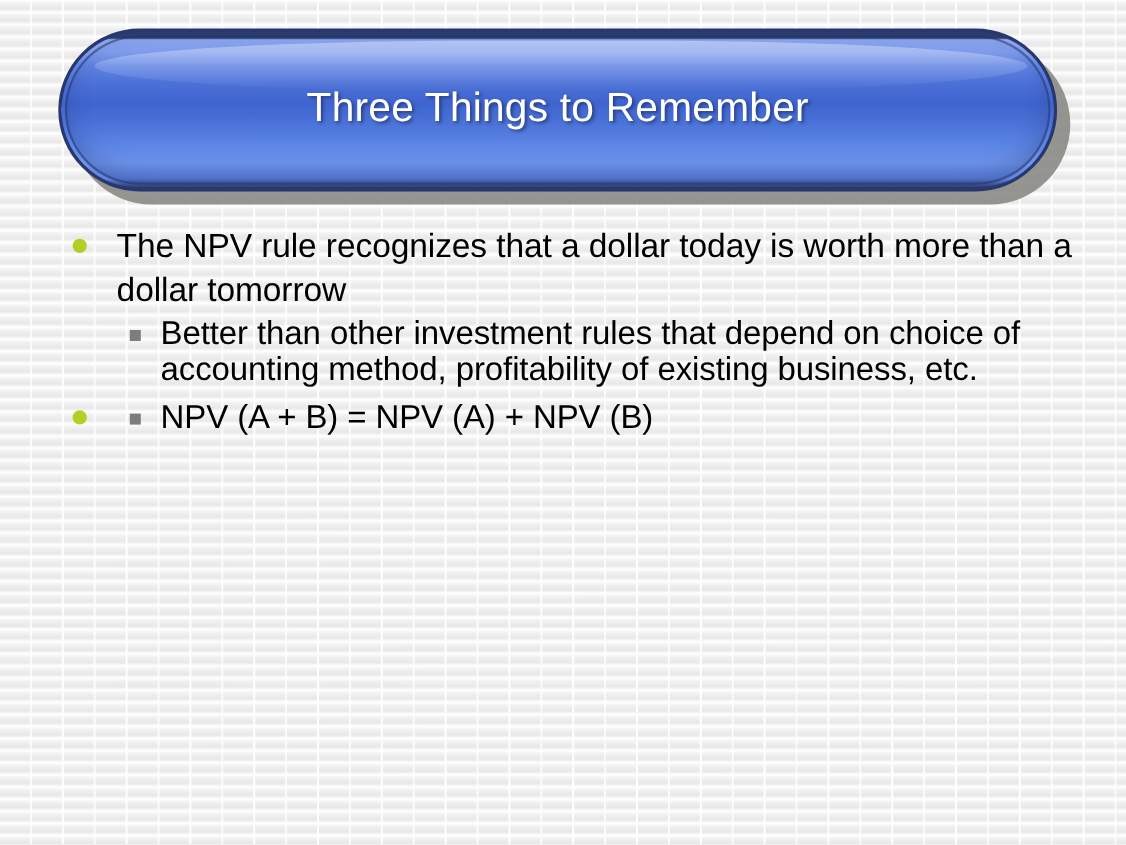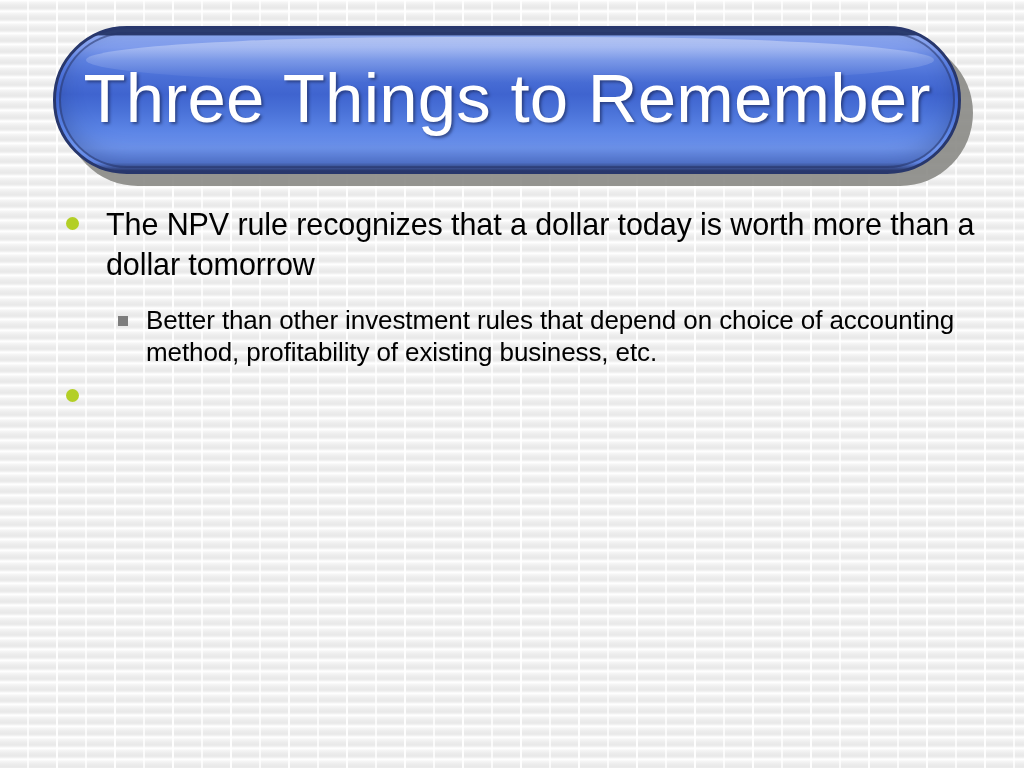--- a/index.html
+++ b/index.html
@@ -135,62 +135,62 @@
                 inset 0 -10px 22px rgba(30,45,95,0.30);
     pointer-events: none;
   }
   .title-text {
     position: absolute;
     inset: 0;
     display: flex;
     align-items: center;
     justify-content: center;
     color: #ffffff;
-    font-size: 69px;
+    font-size: 37px;
     font-weight: normal;
     letter-spacing: 0.2px;
     text-shadow: 2px 2px 3px rgba(20,30,70,0.55);
     white-space: nowrap;
     padding-bottom: 4px;
     box-sizing: border-box;
   }
 
   
   .body-content {
     position: absolute;
     left: 58px;
     top: 204px;
     width: 940px;
   }
 
   .bullet-l1 {
     position: relative;
     padding-left: 48px;
-    margin: 0 0 20px 0;
+    margin: 0 0 4px 0;
     color: #000000;
     font-size: 30.5px;
     line-height: 40px;
     letter-spacing: -0.1px;
   }
   .bullet-l1 .dot {
     position: absolute;
     left: 8px;
     top: 13px;
     width: 13px;
     height: 13px;
     border-radius: 50%;
     background: #b3cf26;
   }
 
   .bullet-l2 {
     position: relative;
     padding-left: 88px;
     margin: 0 0 2px 0;
     color: #000000;
-    font-size: 26px;
+    font-size: 30px;
     line-height: 32px;
     letter-spacing: -0.1px;
   }
   .bullet-l2 .square {
     position: absolute;
     left: 60px;
     top: 12px;
     width: 10px;
     height: 10px;
     background: #7d7d7d;
@@ -227,15 +227,19 @@
       <span class="square"></span>
       <span>Better than other investment rules that depend on choice of accounting method, profitability of existing business, etc.</span>
     </p>
 
     <div class="spacer-2"></div>
 
     <p class="bullet-l1">
       <span class="dot"></span>
     </p>
 
+    <p class="bullet-l2">
+      <span class="square"></span>
+      <span>NPV (A + B) = NPV (A) + NPV (B)</span>
+    </p>
 
   </div>
 </div>
 
 </body></html>

